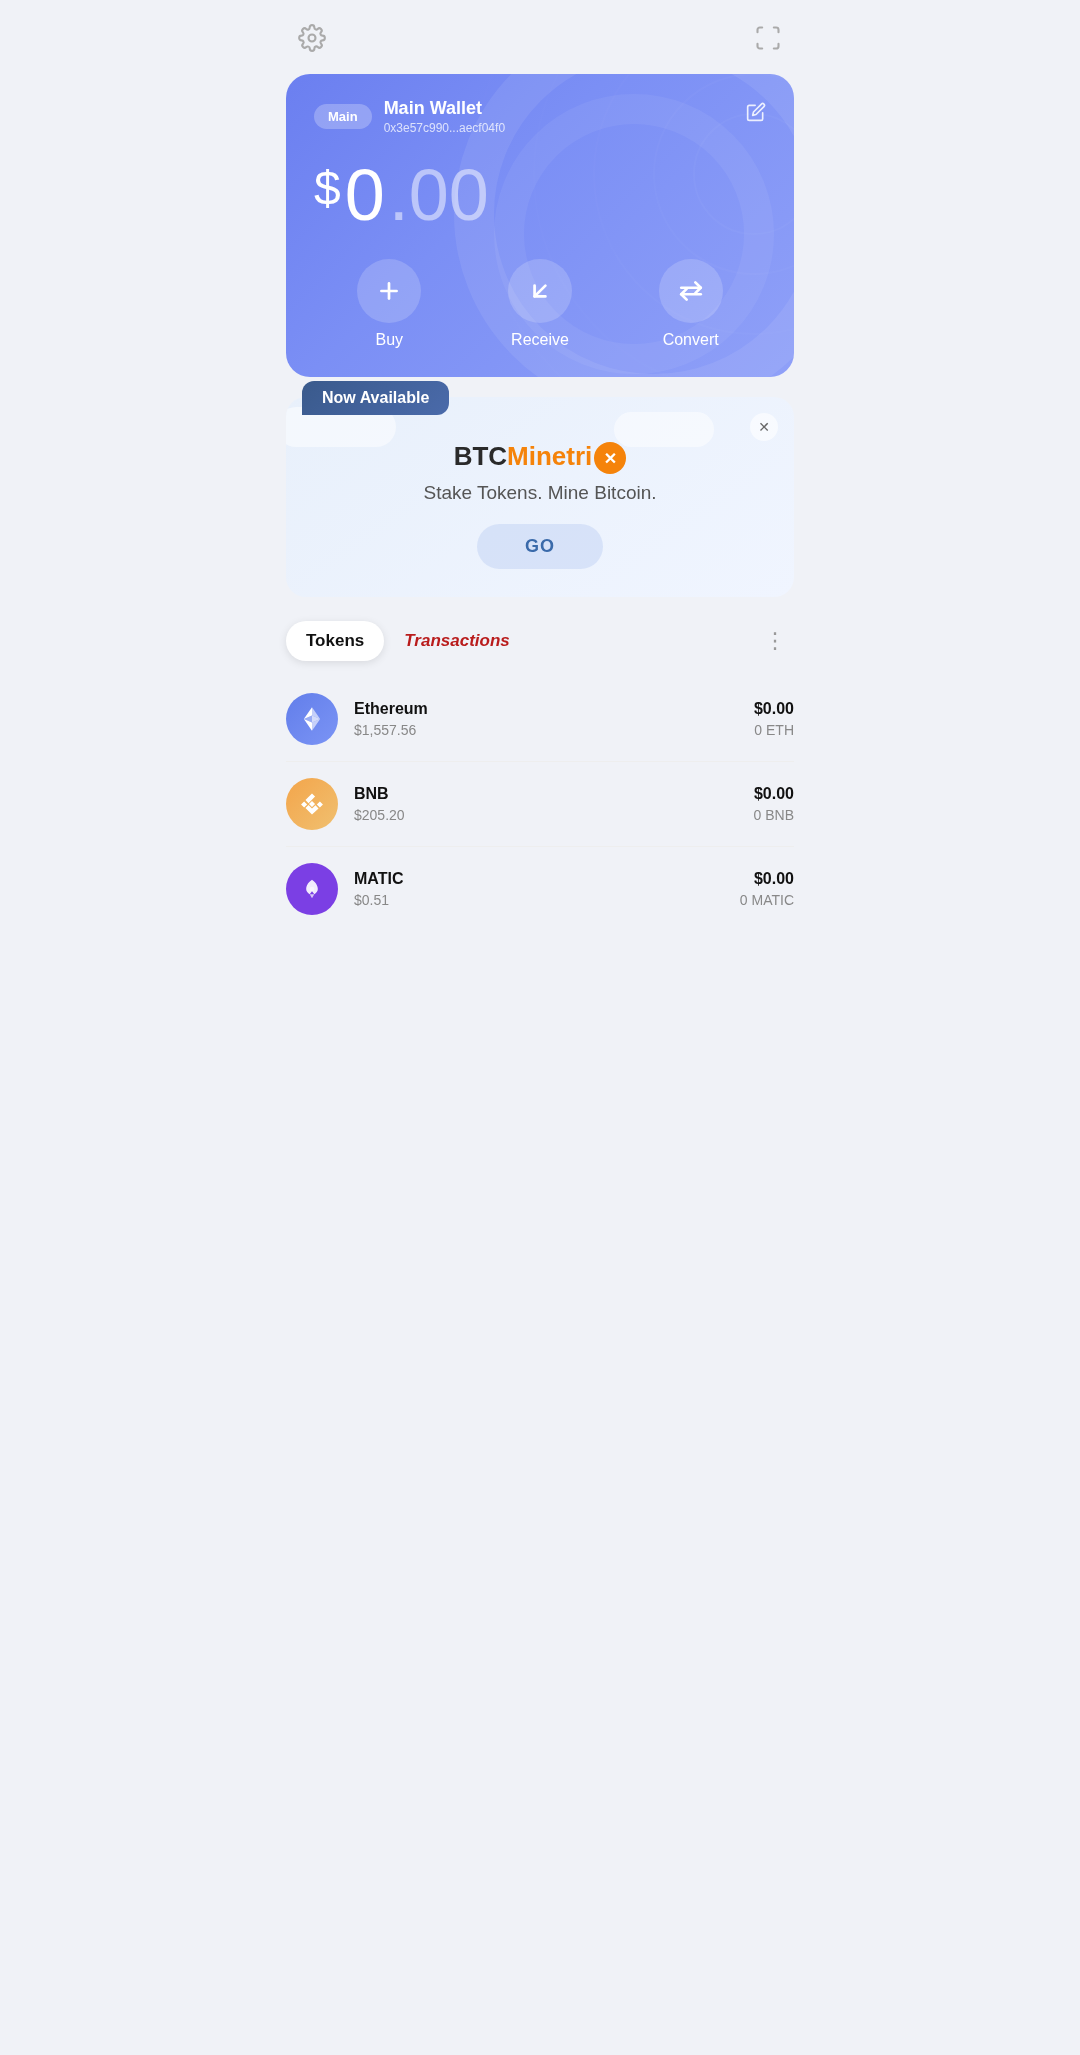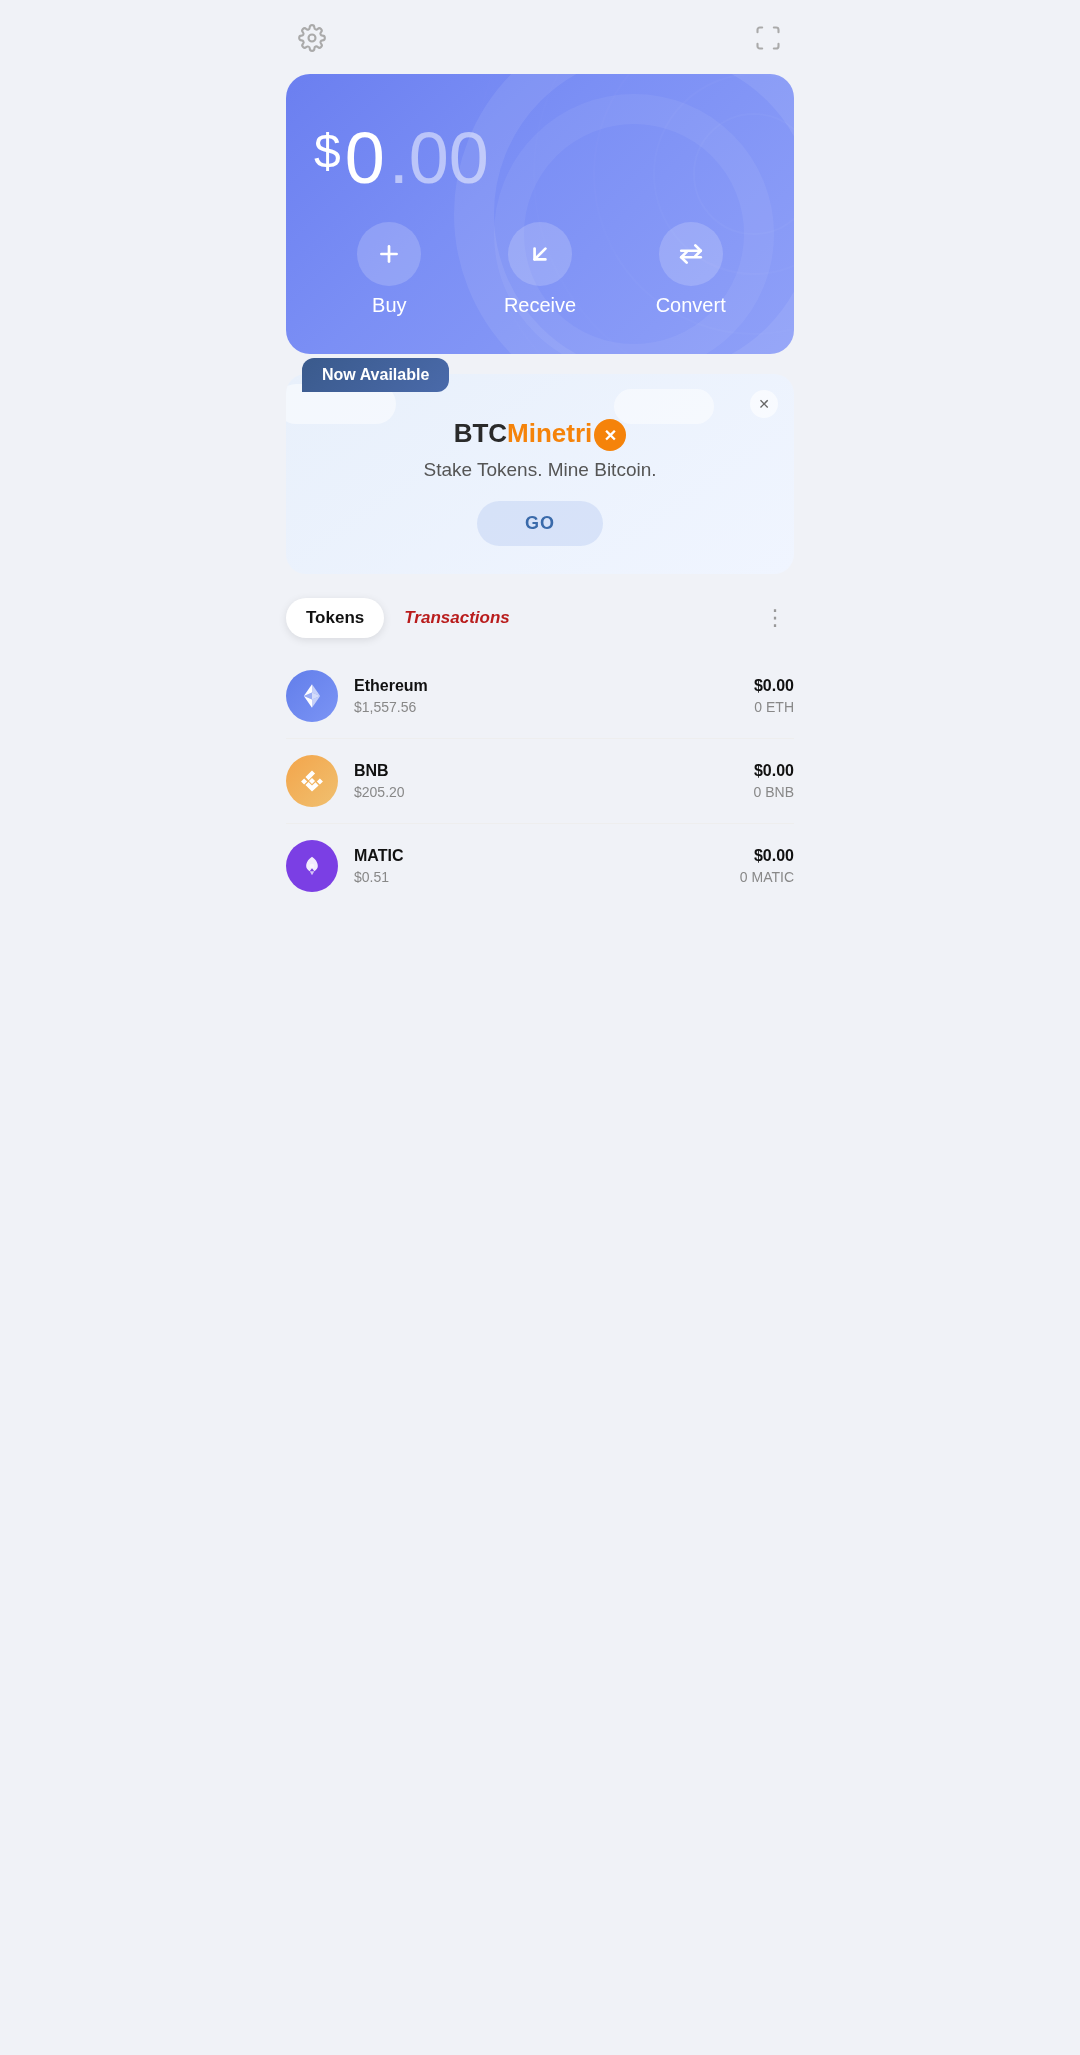--- a/index.html
+++ b/index.html
@@ -182,21 +182,21 @@
       border-radius: 50%;
       display: flex;
       align-items: center;
       justify-content: center;
       color: white;
       font-size: 24px;
     }
 
     .action-btn-label {
       color: white;
-      font-size: 20px;
+      font-size: 16px;
       font-weight: 400;
     }
 
     
     .now-available-section {
       margin: 20px 16px 0;
       position: relative;
     }
 
     .now-available-badge {
@@ -442,20 +442,35 @@
     <svg width="500" height="500" viewBox="0 0 500 500" fill="none">
       <circle cx="380" cy="120" r="160" stroke="rgba(255,255,255,0.15)" stroke-width="2" fill="none"></circle>
       <circle cx="380" cy="120" r="220" stroke="rgba(255,255,255,0.1)" stroke-width="2" fill="none"></circle>
       <circle cx="380" cy="120" r="280" stroke="rgba(255,255,255,0.07)" stroke-width="2" fill="none"></circle>
       <circle cx="380" cy="120" r="340" stroke="rgba(255,255,255,0.05)" stroke-width="2" fill="none"></circle>
       <circle cx="380" cy="120" r="100" stroke="rgba(255,255,255,0.2)" stroke-width="2" fill="none"></circle>
       <circle cx="380" cy="120" r="60" stroke="rgba(255,255,255,0.25)" stroke-width="2" fill="none"></circle>
     </svg>
   </div>
 
+  <div class="wallet-header">
+    <div class="wallet-header-left">
+      <div class="main-badge">Main</div>
+      <div class="wallet-name-block">
+        <span class="wallet-name">Main Wallet</span>
+        <span class="wallet-address">0x3e57c990...aecf04f0</span>
+      </div>
+    </div>
+    <div class="edit-icon">
+      <svg width="20" height="20" viewBox="0 0 24 24" fill="none" stroke="rgba(255,255,255,0.85)" stroke-width="2" stroke-linecap="round" stroke-linejoin="round">
+        <path d="M11 4H4a2 2 0 0 0-2 2v14a2 2 0 0 0 2 2h14a2 2 0 0 0 2-2v-7"></path>
+        <path d="M18.5 2.5a2.121 2.121 0 0 1 3 3L12 15l-4 1 1-4 9.5-9.5z"></path>
+      </svg>
+    </div>
+  </div>
 
   <div class="balance-display">
     <span class="balance-dollar">$</span>
     <span class="balance-amount"> 0</span>
       <span class="balance-cents">.00</span>
   </div>
 
   <div class="action-buttons">
     <div class="action-btn">
       <div class="action-btn-circle">

